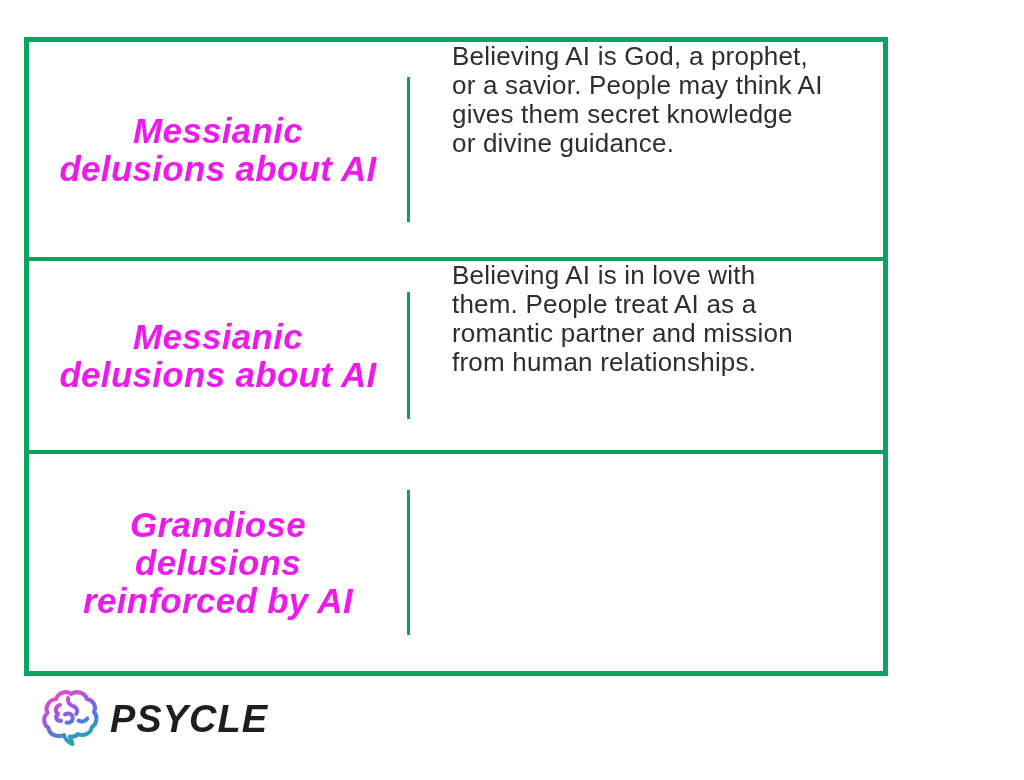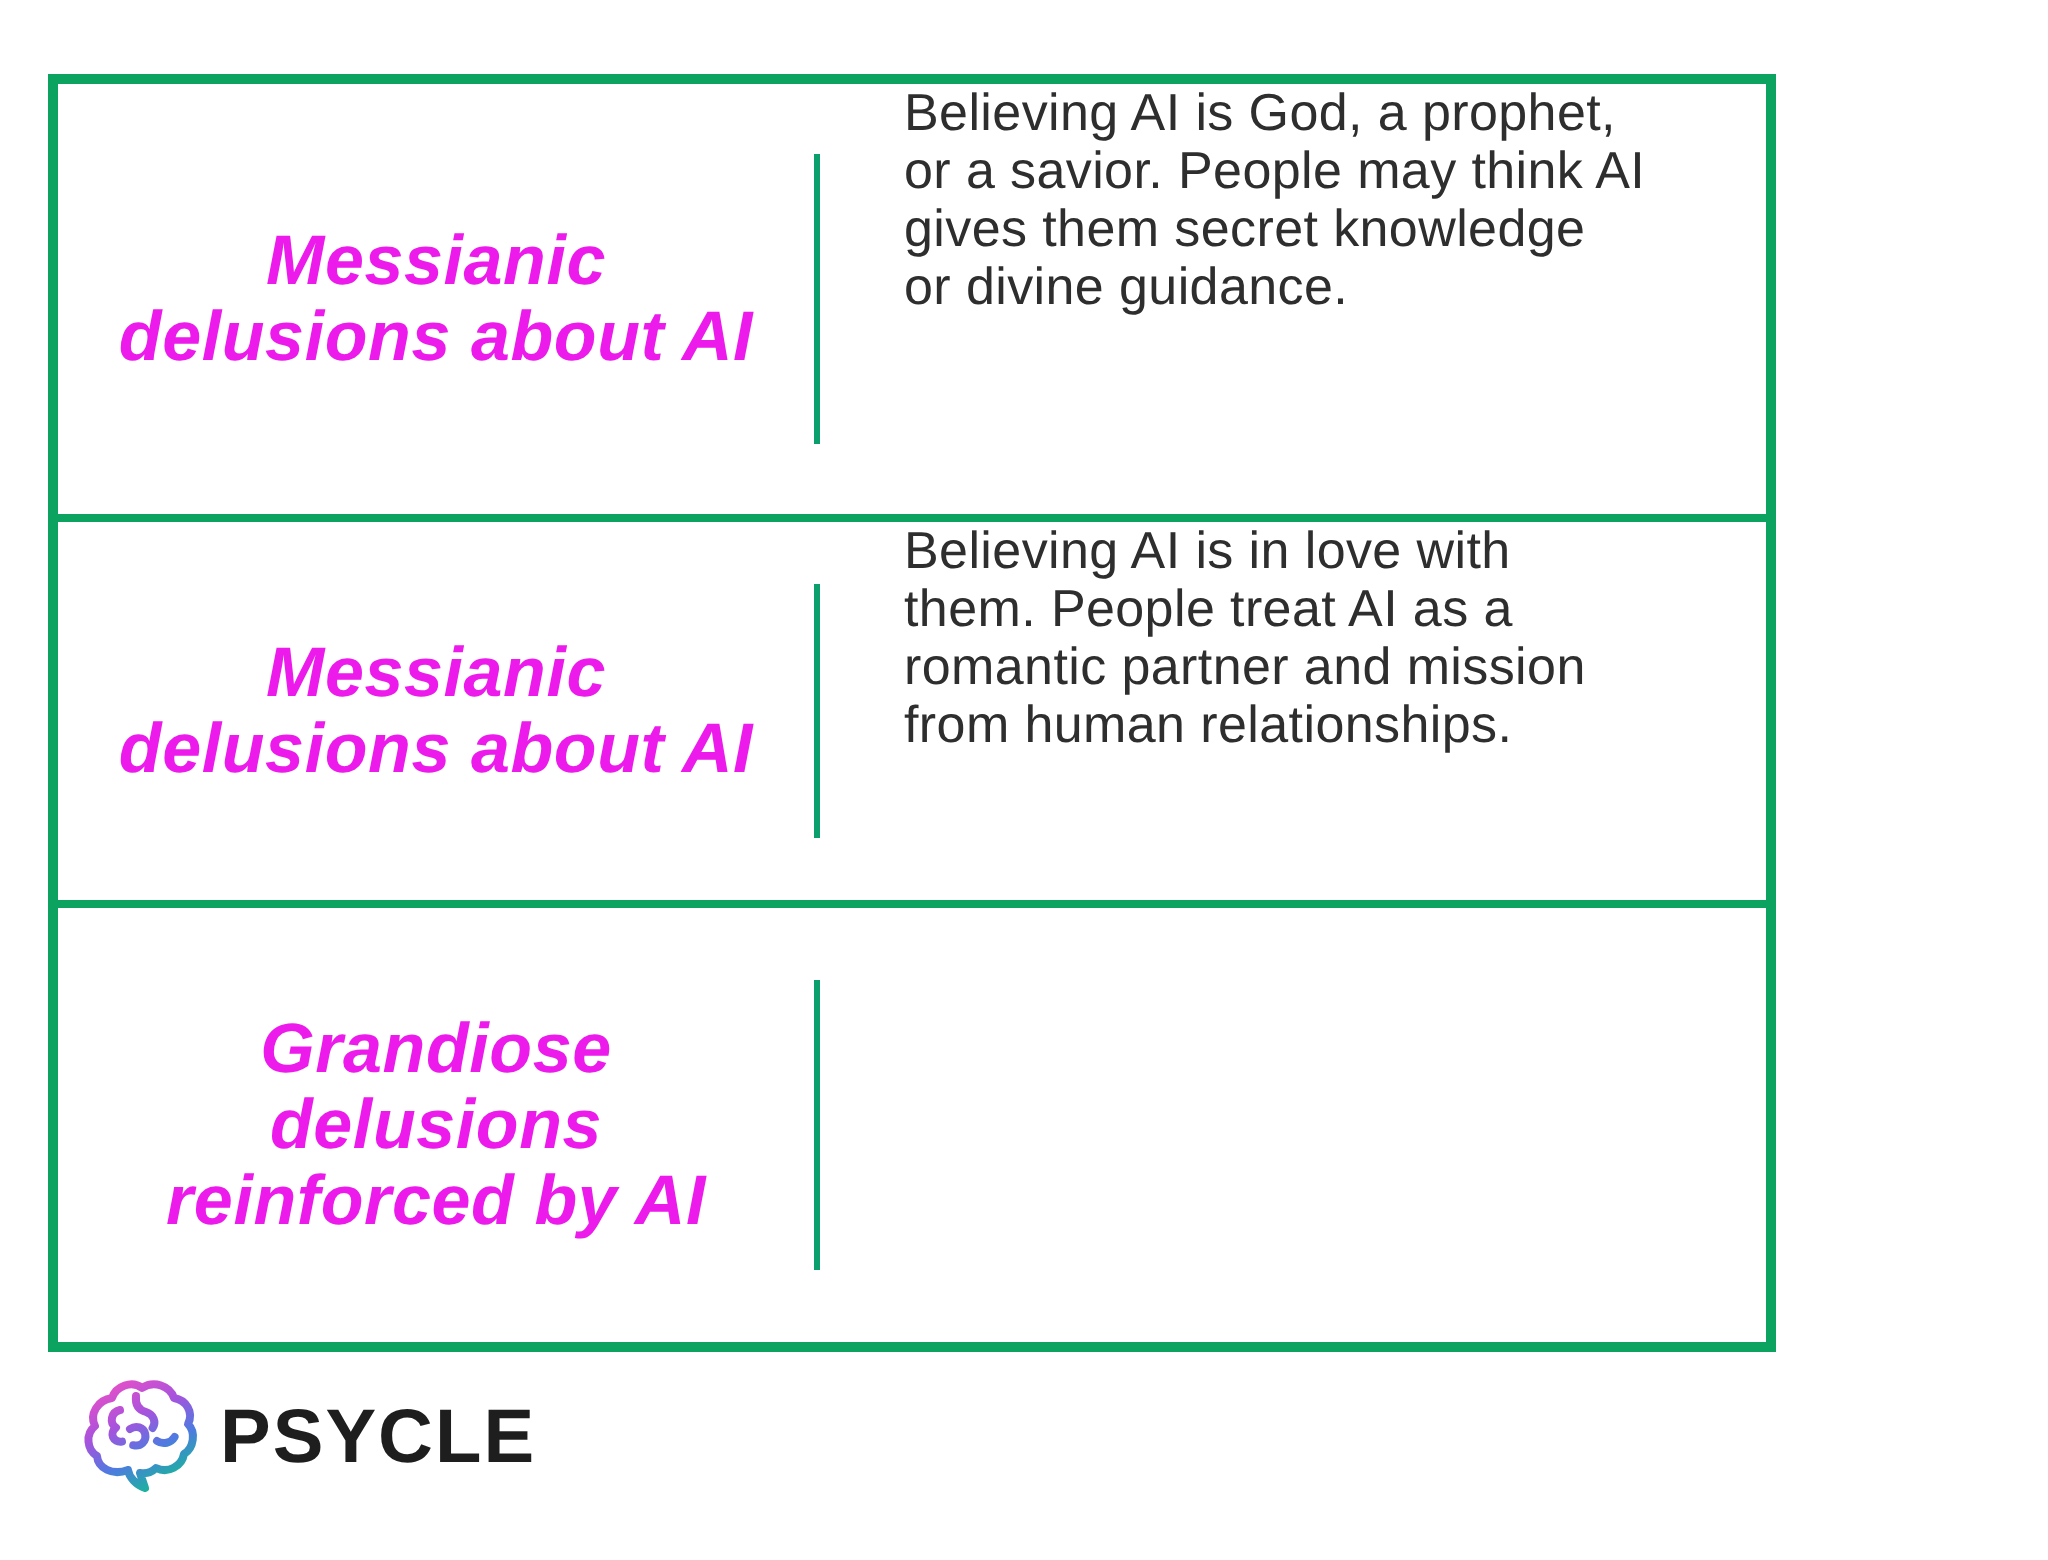--- a/index.html
+++ b/index.html
@@ -77,20 +77,21 @@
     white-space: pre-line;
     letter-spacing: 0.2px;
   }
   .brand {
     position: absolute;
     left: 40px;
     top: 686px;
     height: 66px;
     display: flex;
     align-items: center;
+    font-style: italic;
   }
   .brain-svg { width: 60px; height: 64px; display: block; }
   .brand-name {
     font-size: 38px;
     font-weight: bold;
     color: var(--brand-text);
     letter-spacing: 1px;
     margin-left: 10px;
   }
 </style>

